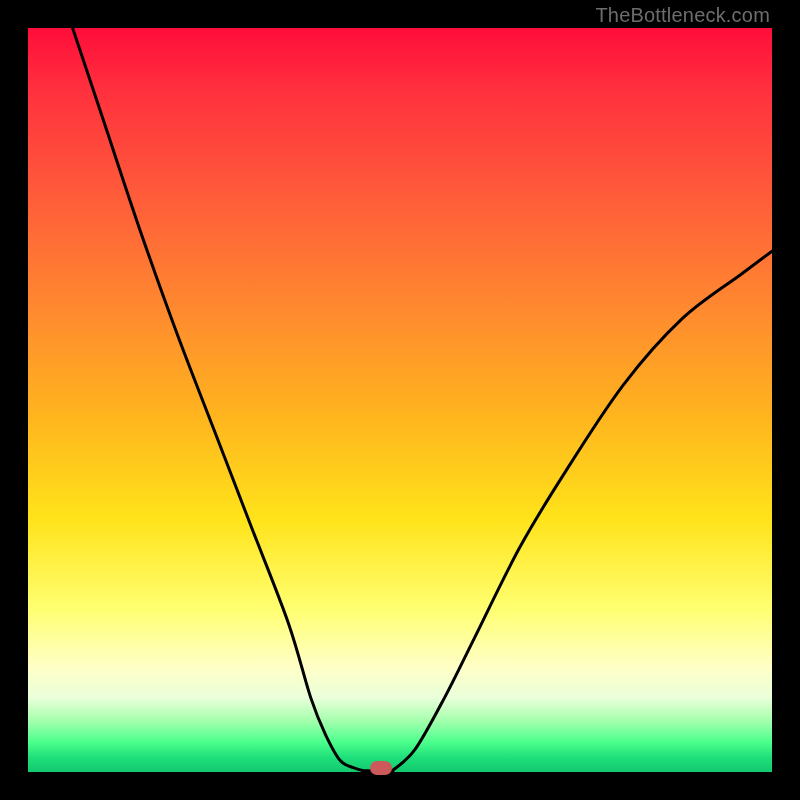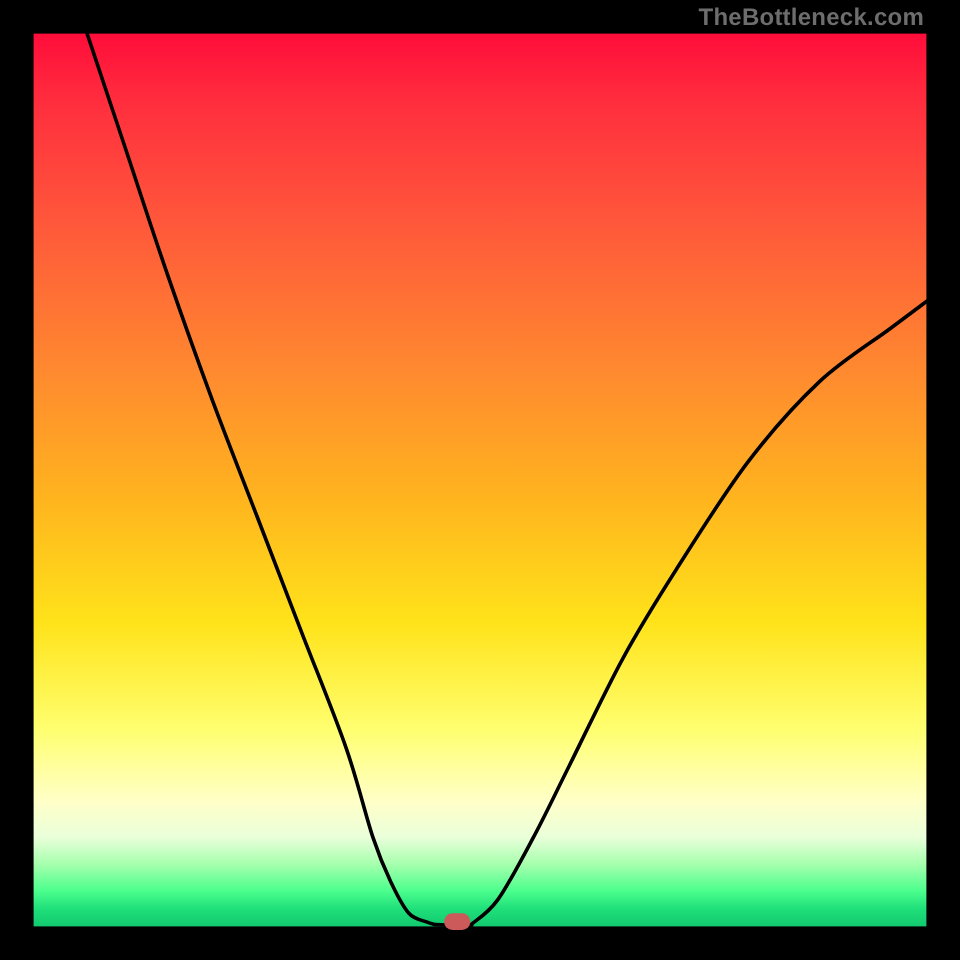--- a/index.html
+++ b/index.html
@@ -42,21 +42,21 @@
       #1fe07a 98%,
       #12c96f 100%
     );
   }
   .watermark {
     position: absolute;
     top: 4px;
     right: 30px;
     color: #6d6d6d;
     font-size: 20px;
-    font-weight: 700;
+    font-weight: 400;
     letter-spacing: 0.2px;
     user-select: none;
   }
   svg.curve {
     position: absolute;
     left: 0;
     top: 0;
     width: 744px;
     height: 744px;
     overflow: visible;

